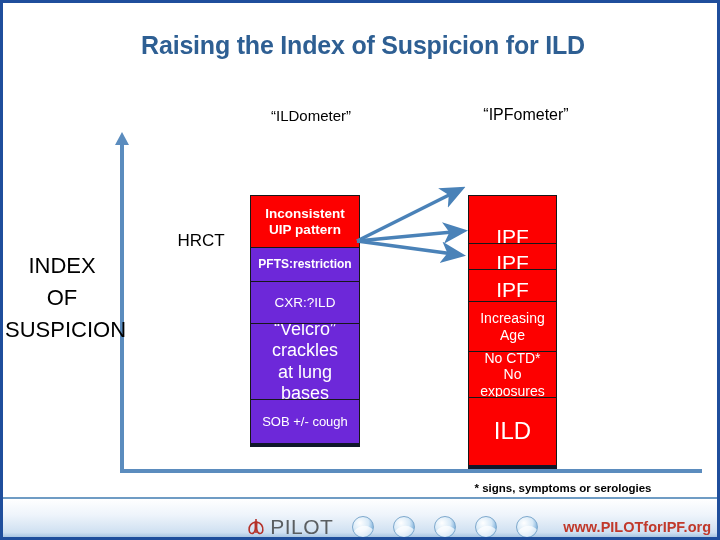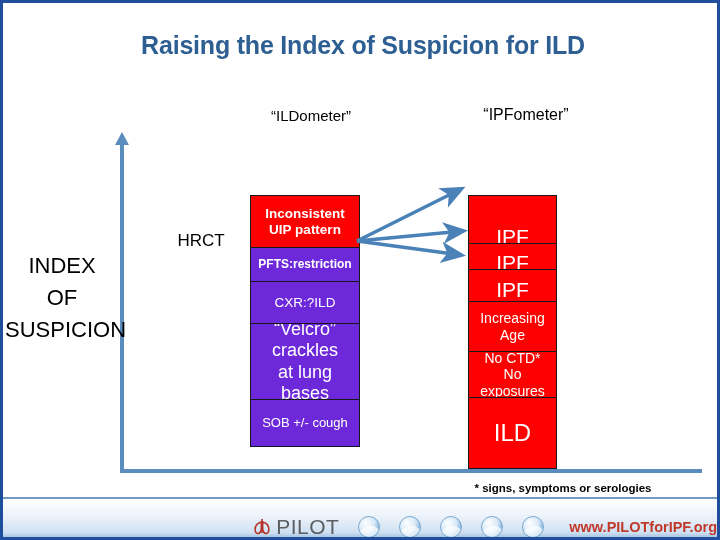--- a/index.html
+++ b/index.html
@@ -111,21 +111,21 @@
     border: 1px solid #16181a;
     border-bottom: none;
     color: #ffffff;
     display: flex;
     align-items: center;
     justify-content: center;
     text-align: center;
     overflow: hidden;
     line-height: 1.18;
   }
-  .stack .cell:last-child { border-bottom: 1px solid #0f172a; }
+  .stack .cell:last-child { border-bottom: 4px solid #0f172a; }
 
   .cell.red   { background: #fd0000; }
   .cell.green { background: #6d28d9; }
 
   .cell-text { display: block; padding: 0 2px; }
 
   
   #ild-c1 { height: 52px; font-size: 13.5px; font-weight: bold; }
   #ild-c2 { height: 34px; font-size: 12px;  font-weight: bold; }
   #ild-c3 { height: 42px; font-size: 13.5px; }
@@ -175,21 +175,21 @@
     border-top: 2px solid #6f9cc4;
     display: flex;
     align-items: center;
     justify-content: flex-end;
     overflow: hidden;
   }
   #footer-inner {
     display: flex;
     align-items: center;
     gap: 19px;
-    padding-right: 0;
+    padding-right: 6px;
     margin-top: 17px;
   }
   #pilot-logo {
     display: flex;
     align-items: center;
     gap: 3px;
   }
   #pilot-word {
     font-size: 21px;
     color: #5a5e61;

